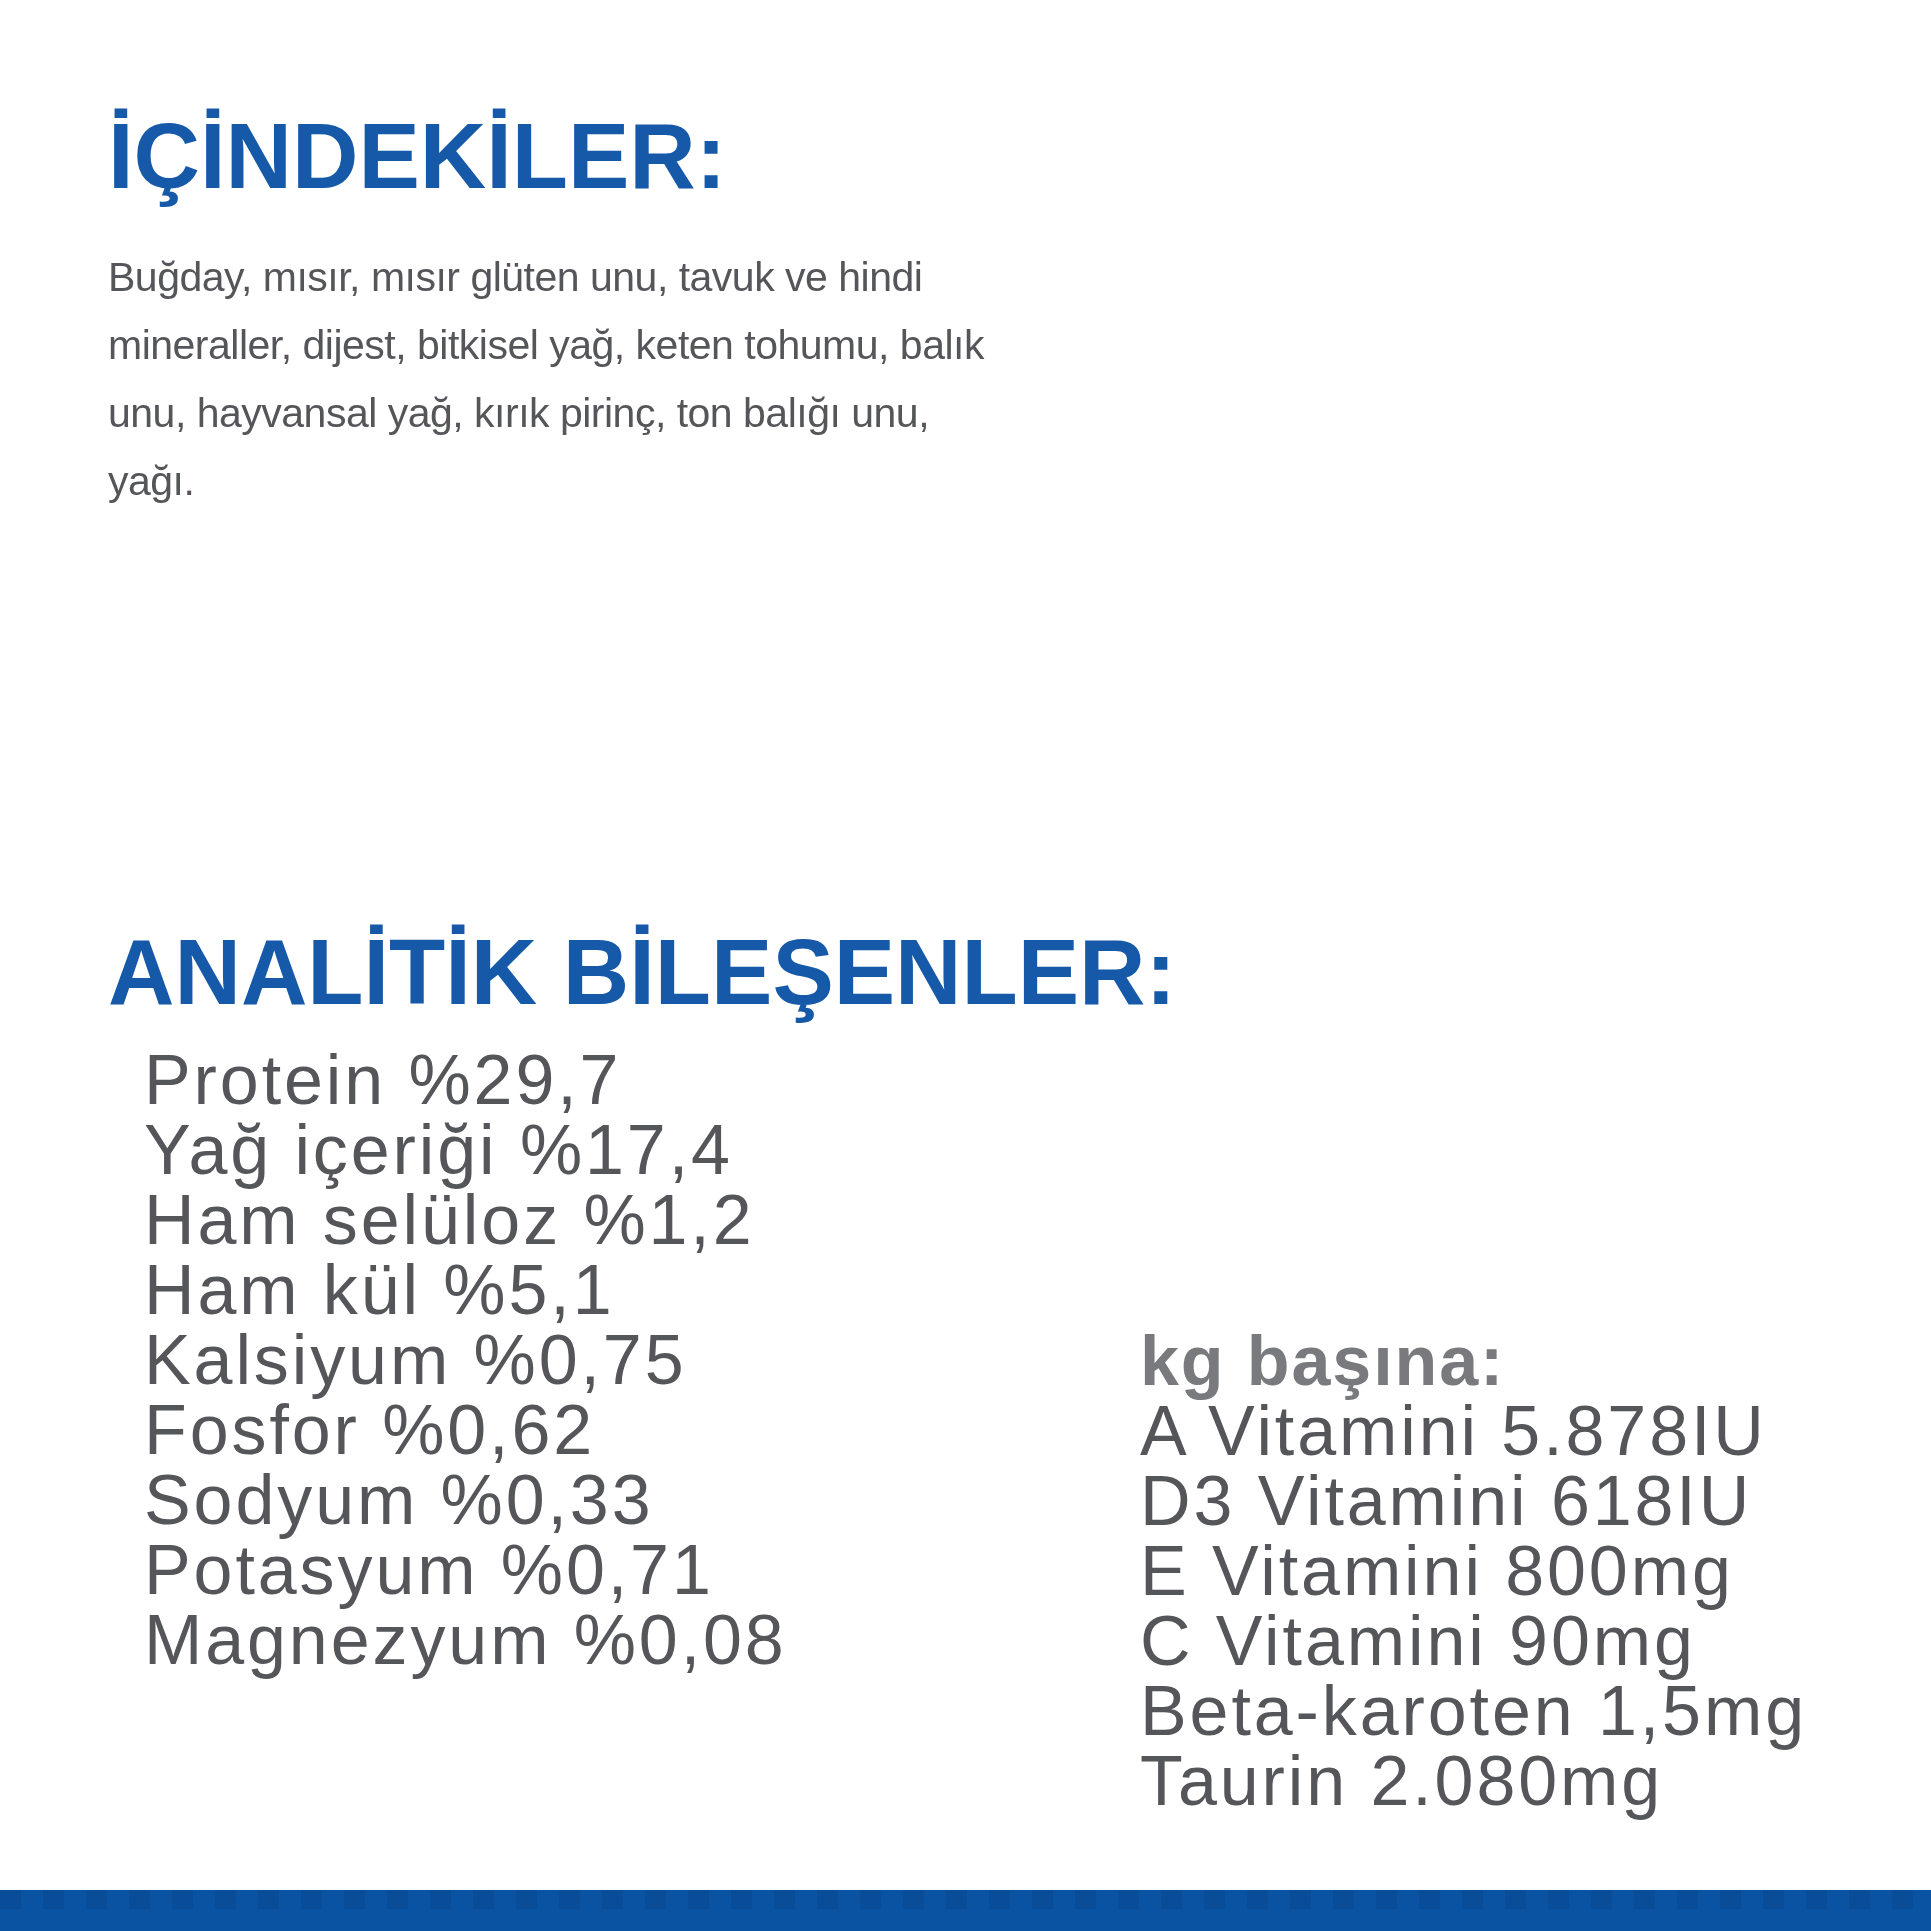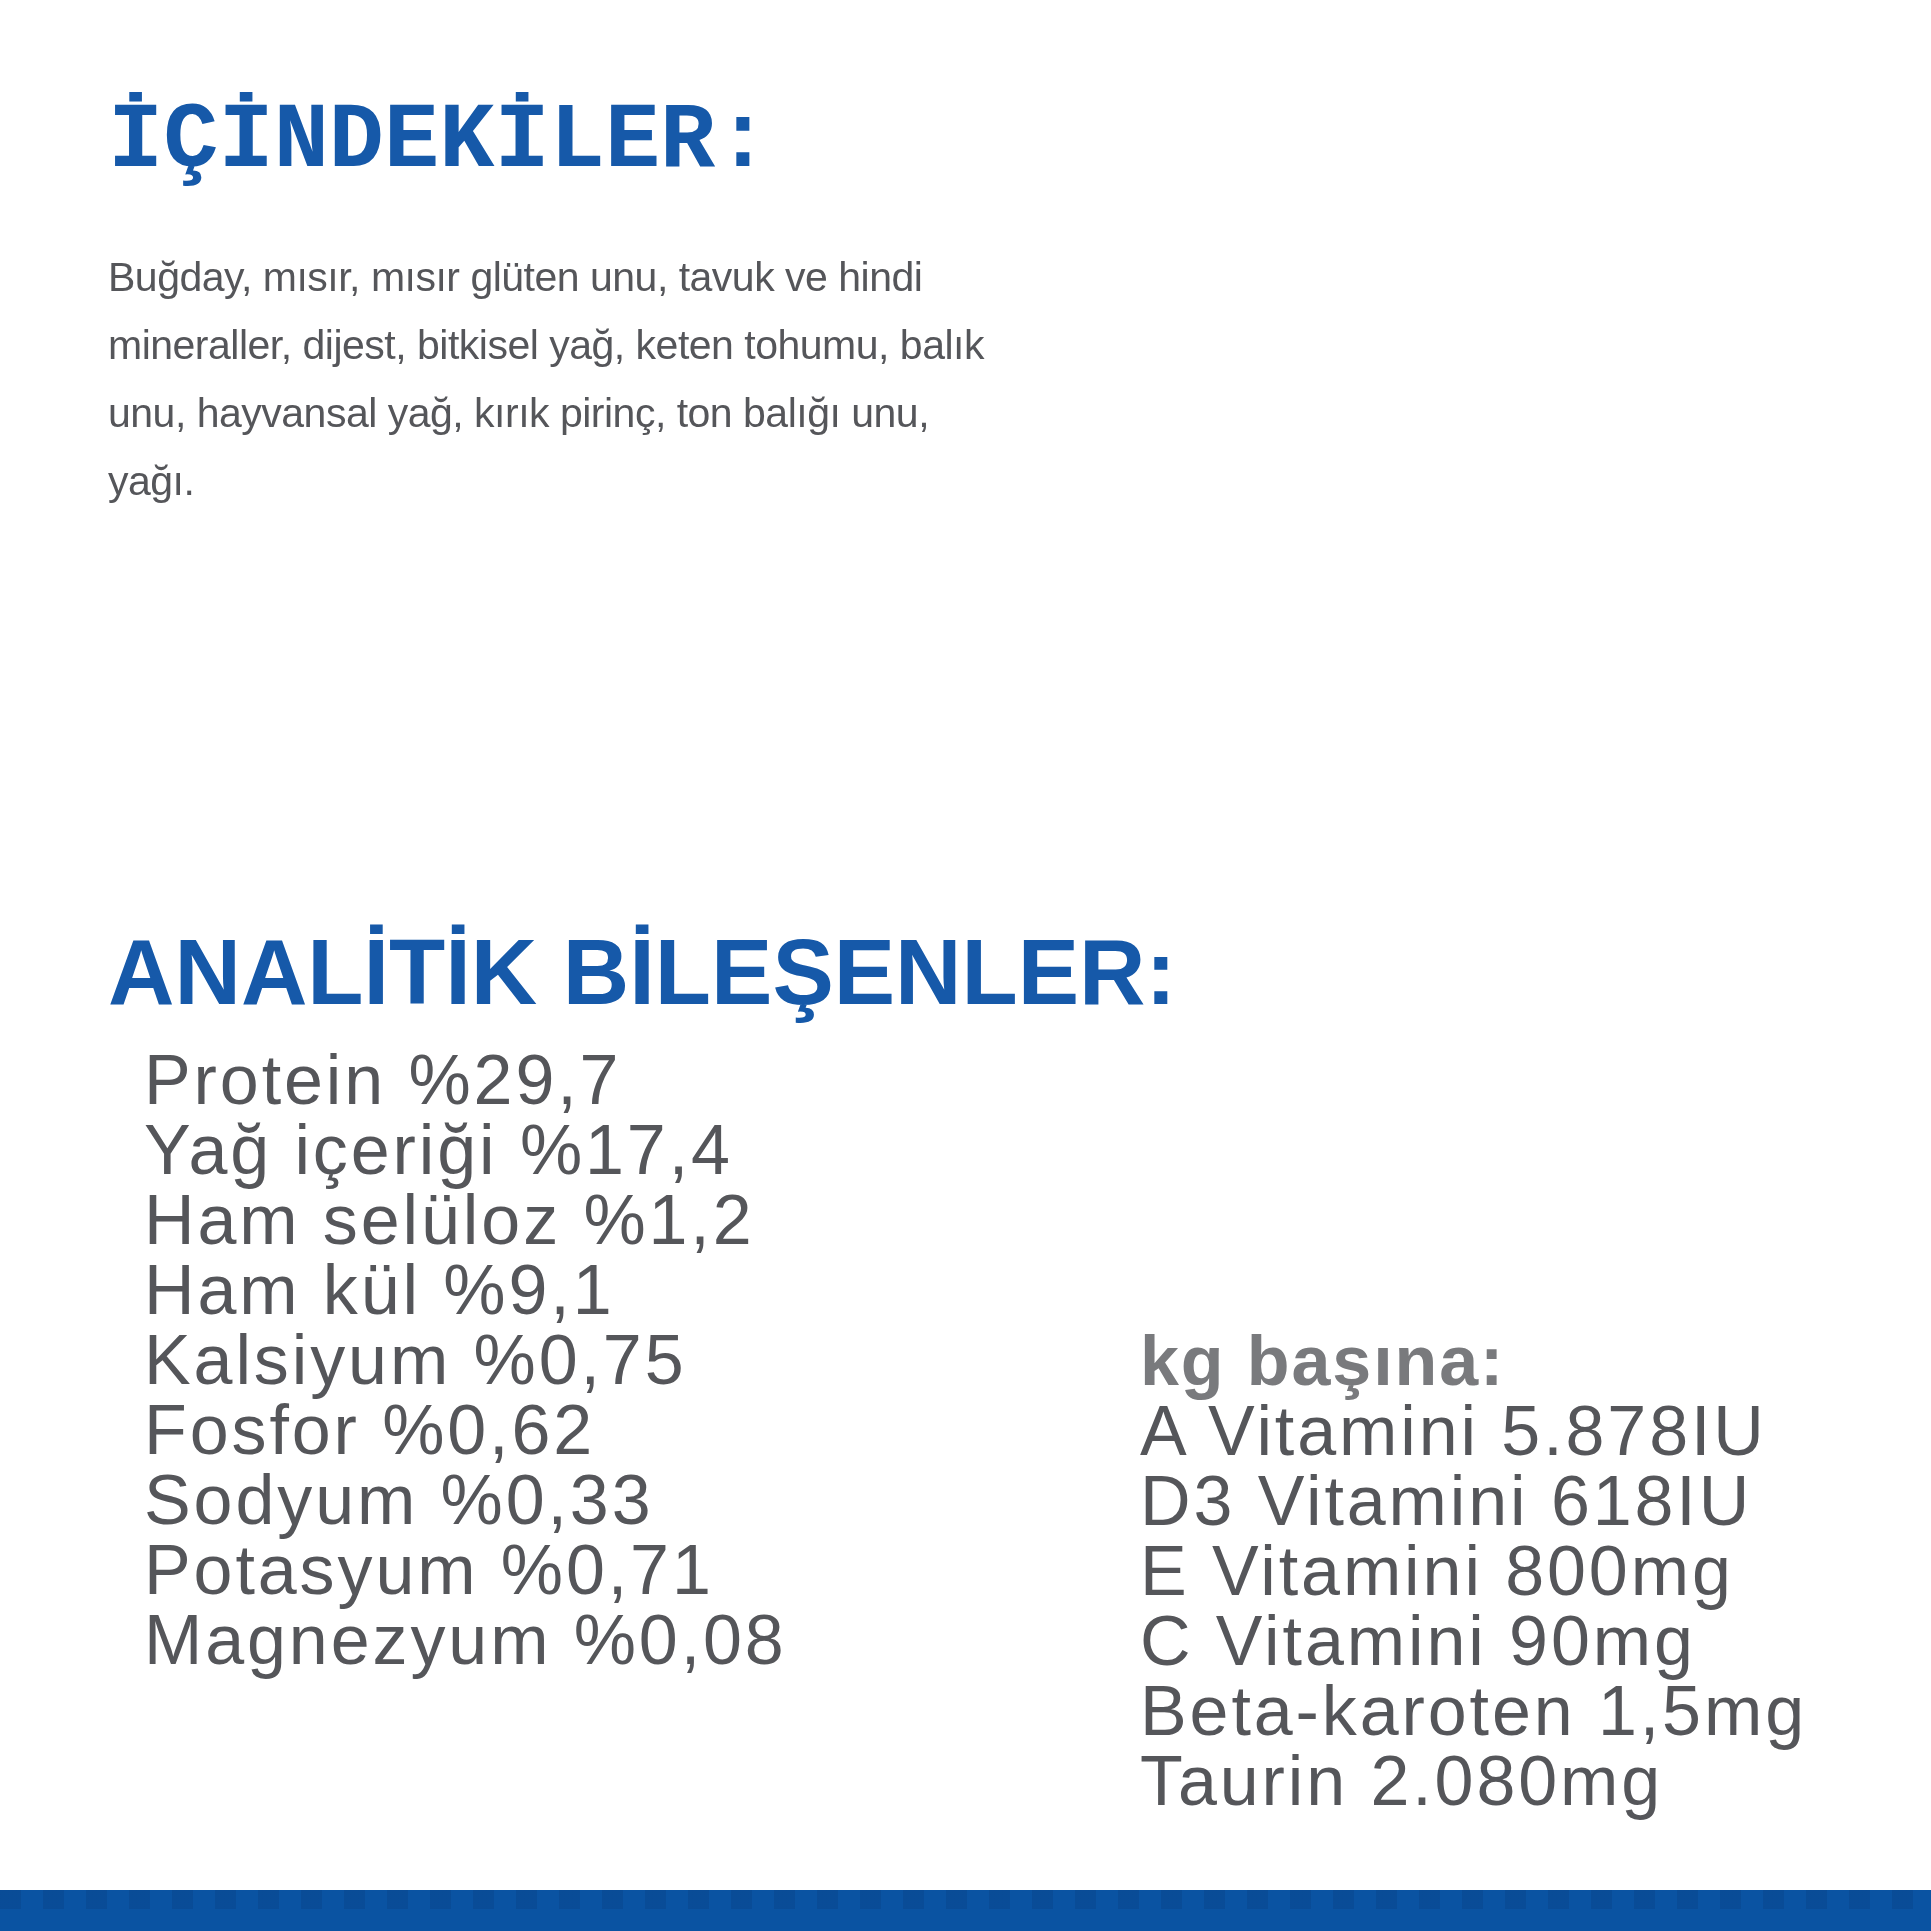--- a/index.html
+++ b/index.html
@@ -13,21 +13,21 @@
   .h-blue{
     position:absolute;
     left:108px;
     font-size:92px;
     font-weight:bold;
     line-height:1.0;
     letter-spacing:0;
     color:#1659A9;
     white-space:nowrap;
   }
-  #ingredients-heading{top:96px;font-family:Liberation Mono, monospace;}
+  #ingredients-heading{top:110px;}
   #analytical-heading{top:926px;}
   #ingredients-text{
     position:absolute;
     left:108px;top:243px;
     color:#55565A;
     font-size:41px;
     line-height:68px;
     letter-spacing:-0.5px;
   }
   #ingredients-text .line{white-space:nowrap;}
@@ -70,21 +70,21 @@
     <div class="line">unu, hayvansal yağ, kırık pirinç, ton balığı unu,</div>
     <div class="line">yağı.</div>
   </div>
 
   <div id="analytical-heading" class="h-blue">ANALİTİK BİLEŞENLER:</div>
 
   <div id="components-col" class="col">
     <div class="line">Protein %29,7</div>
     <div class="line">Yağ içeriği %17,4</div>
     <div class="line">Ham selüloz %1,2</div>
-    <div class="line">Ham kül %9,1</div>
+    <div class="line">Ham kül %5,1</div>
     <div class="line">Kalsiyum %0,75</div>
     <div class="line">Fosfor %0,62</div>
     <div class="line">Sodyum %0,33</div>
     <div class="line">Potasyum %0,71</div>
     <div class="line">Magnezyum %0,08</div>
   </div>
 
   <div id="perkg-col" class="col">
     <div class="line perkg-heading">kg başına:</div>
     <div class="line">A Vitamini 5.878IU</div>

